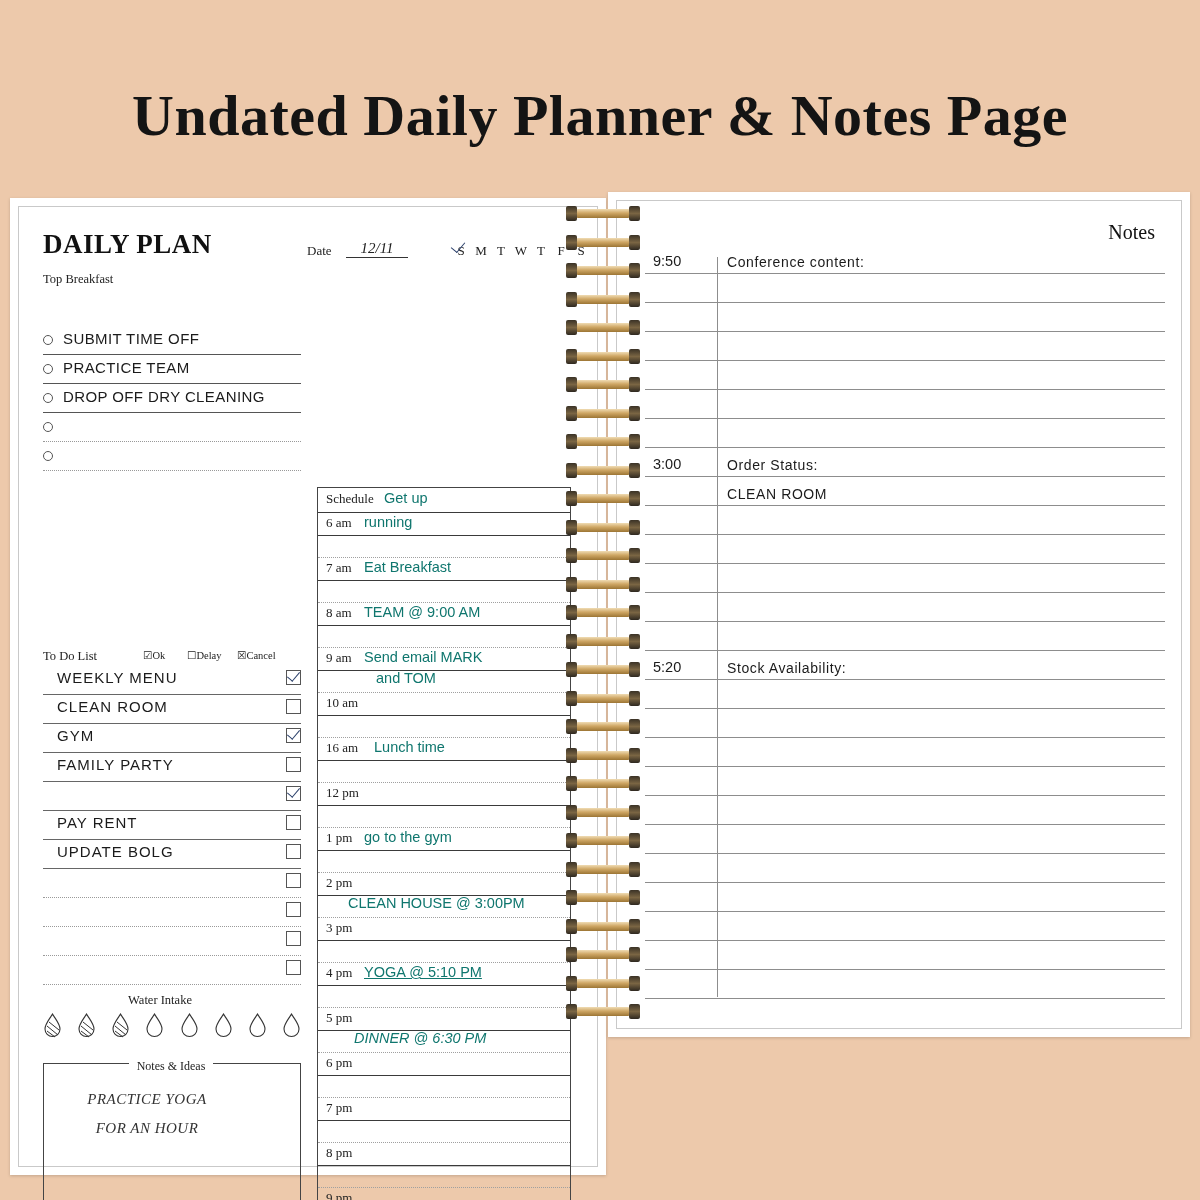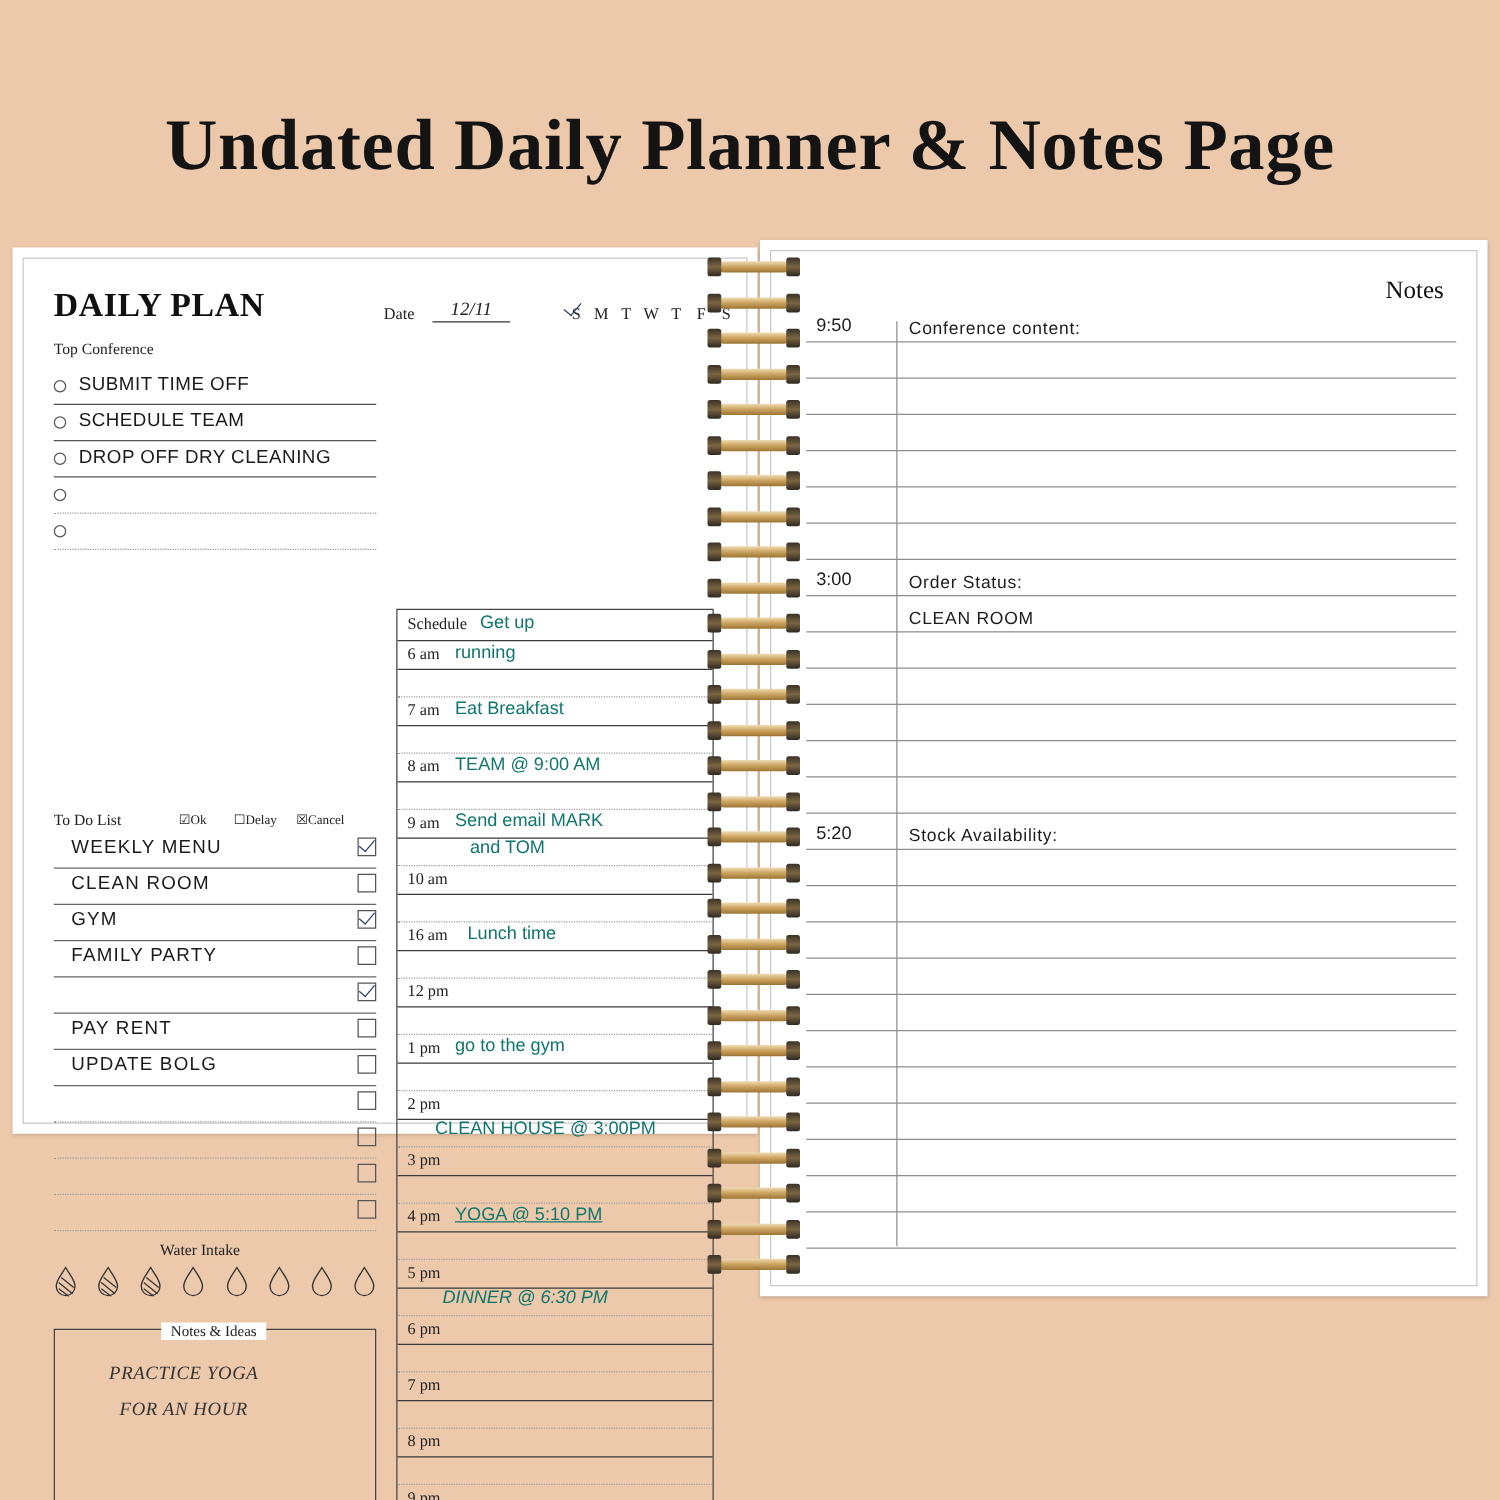--- a/index.html
+++ b/index.html
@@ -15,21 +15,21 @@
     text-align:center;
     font-family:"Liberation Serif", serif;
     font-size:58px;font-weight:bold;color:#141414;
     letter-spacing:0.5px;
   }
   
   .sheet{
     position:absolute;background:#ffffff;
     box-shadow:0 1px 3px rgba(0,0,0,.18);
   }
-  #left-sheet{left:10px;top:198px;width:596px;height:709px;}
+  #left-sheet{left:10px;top:198px;width:596px;height:977px;}
   #right-sheet{left:608px;top:192px;width:582px;height:845px;}
   .inner{position:absolute;inset:8px;border:1px solid #c9c9c9;background:#fff;}
 
   
   .daily-title{
     position:absolute;left:24px;top:22px;
     font-family:"Liberation Serif", serif;
     font-size:27px;font-weight:bold;letter-spacing:.5px;color:#111;
   }
   .date-label{
@@ -53,20 +53,21 @@
     transform:rotate(40deg);
   }
 
   .section-label{
     position:absolute;font-size:12.5px;color:#222;
     font-family:"Liberation Serif", serif;
   }
   .prio-row{
     position:absolute;left:24px;width:258px;height:28px;
     border-bottom:1px solid #555;
+    margin-top:31px;
   }
   .prio-row .bullet{
     position:absolute;left:0;top:9px;width:8px;height:8px;border:1px solid #555;border-radius:50%;
   }
   .prio-row .txt{
     position:absolute;left:20px;top:4px;font-size:15px;color:#1b1b1b;
     font-family:"Liberation Sans", sans-serif;letter-spacing:.4px;
   }
   .prio-row.dotted{border-bottom:1px dotted #999;}
 
@@ -146,29 +147,29 @@
   <div class="inner">
 
     <div class="daily-title">DAILY PLAN</div>
     <div class="date-label">Date</div>
     <div class="date-value">12/11</div>
 
     <div class="dow" style="left:432px;">
       <span class="checked">S</span><span>M</span><span>T</span><span>W</span><span>T</span><span>F</span><span>S</span>
     </div>
 
-    <div class="section-label" style="left:24px;top:65px;">Top Conference</div>
+    <div class="section-label" style="left:24px;top:65px;">Top Breakfast</div>
 
     <div class="prio-row" style="top:88px;">
       <span class="bullet"></span>
       <span class="txt">SUBMIT TIME OFF</span>
     </div>
     <div class="prio-row" style="top:117px;">
       <span class="bullet"></span>
-      <span class="txt">SCHEDULE TEAM</span>
+      <span class="txt">PRACTICE TEAM</span>
     </div>
     <div class="prio-row" style="top:146px;">
       <span class="bullet"></span>
       <span class="txt">DROP OFF DRY CLEANING</span>
     </div>
     <div class="prio-row dotted" style="top:175px;">
       <span class="bullet"></span>
       <span class="txt"></span>
     </div>
     <div class="prio-row dotted" style="top:204px;">

